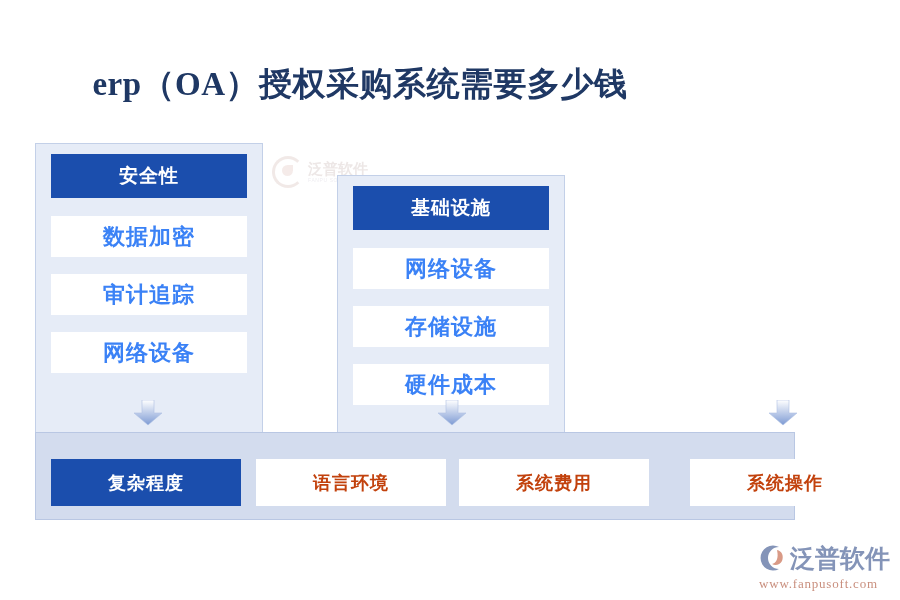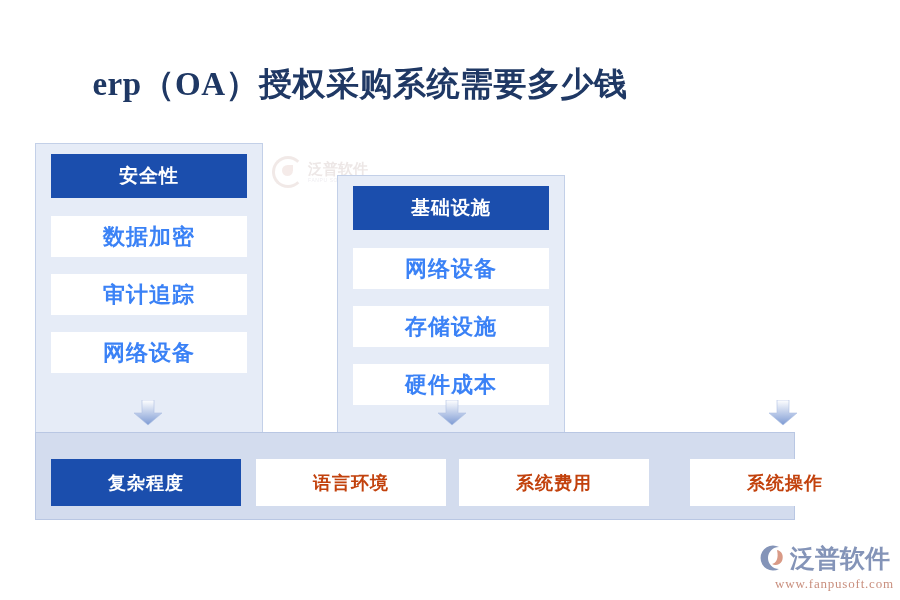--- a/index.html
+++ b/index.html
@@ -210,21 +210,21 @@
     letter-spacing: 0px;
     font-family: "Liberation Sans", sans-serif;
     line-height: 1;
   }
   .brand-url {
     font-size: 13px;
     color: #c98f7e;
     letter-spacing: 0.8px;
     font-family: "Liberation Serif", "DejaVu Serif", serif;
     margin-top: 3px;
-    margin-left: 18px;
+    margin-left: 2px;
   }
 </style>
 </head>
 <body>
 
 <div class="page">
 
   <div class="title">erp（OA）授权采购系统需要多少钱</div>
 
   <div class="watermark">

